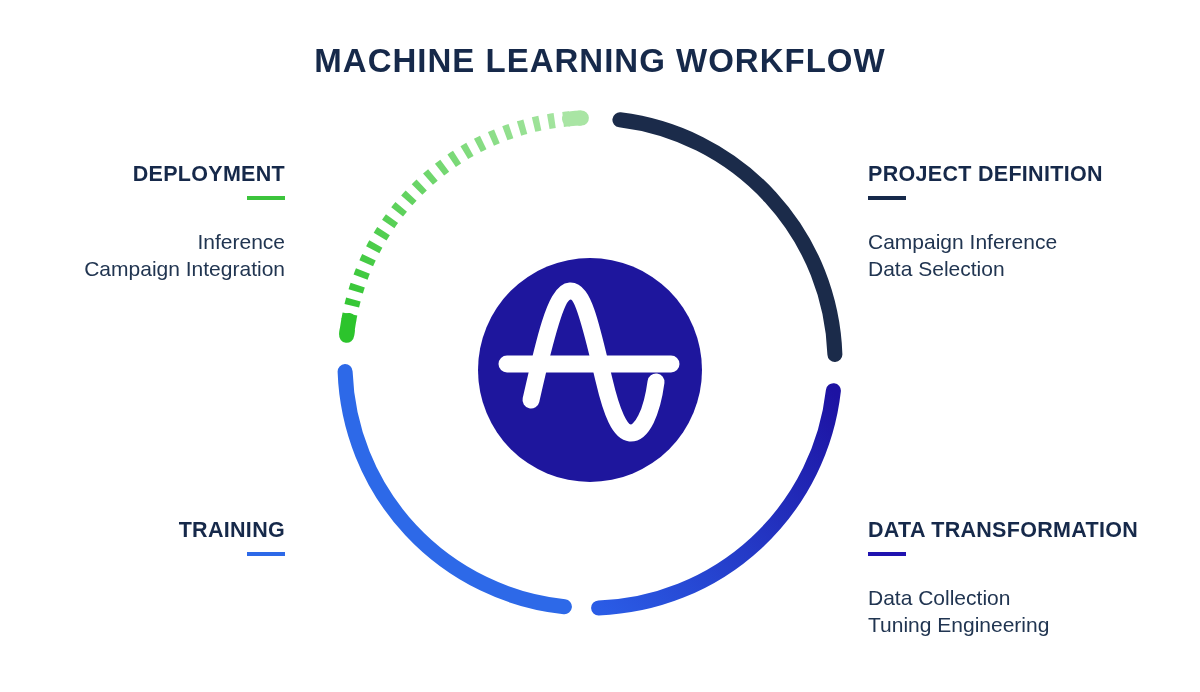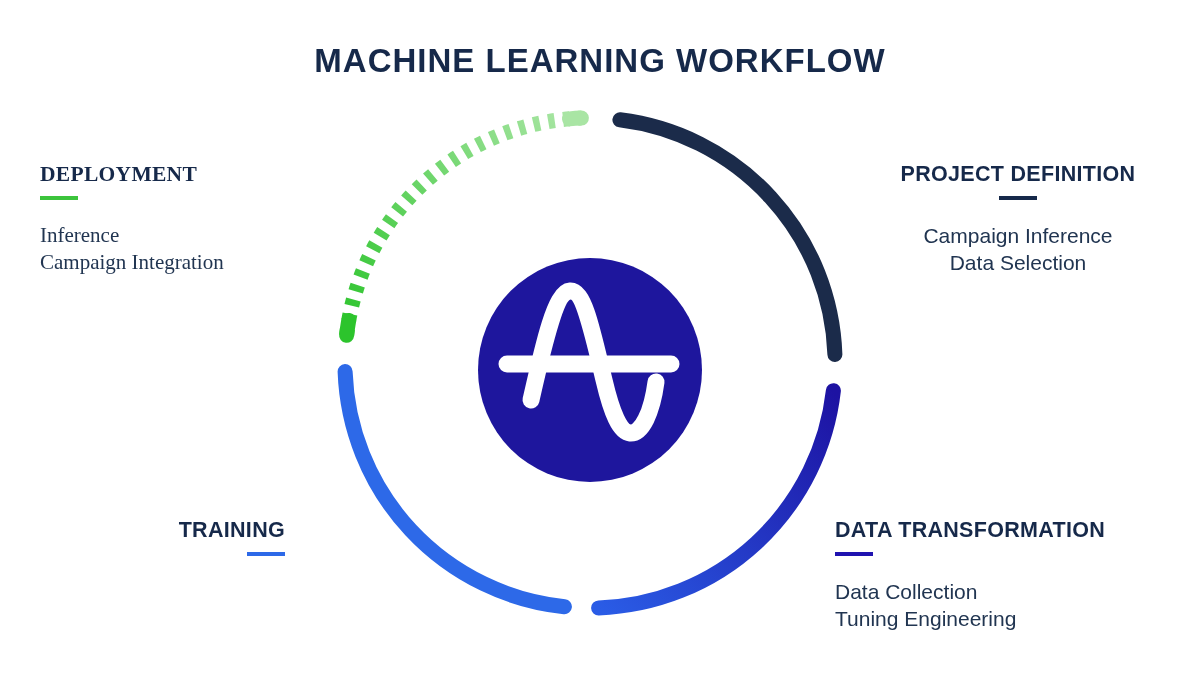--- a/index.html
+++ b/index.html
@@ -22,29 +22,29 @@
     margin:0;
     font-size:21.5px;font-weight:700;letter-spacing:0.3px;
     line-height:24px;
     color:#16294a;
   }
   .label-block .underline{
     display:inline-block;
     width:38px;height:4px;
     margin-top:5px;
   }
-  .label-block .items{margin-top:18px;}
+  .label-block .items{margin-top:24px;}
   .label-block .item{
     font-size:21px;line-height:27px;
     color:#213551;
   }
-  .block-top-left{left:40px;top:162px;width:245px;font-family:Liberation Serif, serif;}
-  .block-top-right{left:868px;top:162px;width:300px;text-align:center;}
+  .block-top-left{left:40px;top:162px;width:245px;text-align:right;}
+  .block-top-right{left:868px;top:162px;width:300px;text-align:left;}
   .block-bottom-left{left:40px;top:518px;width:245px;text-align:right;}
-  .block-bottom-right{left:835px;top:518px;width:300px;text-align:left;}
+  .block-bottom-right{left:868px;top:518px;width:300px;text-align:left;}
 </style>
 </head>
 <body>
 
 <div class="canvas">
 
   <div class="title">MACHINE LEARNING WORKFLOW</div>
 
   <svg class="arc-svg" width="1200" height="692" viewBox="0 0 1200 692">
     <defs>

